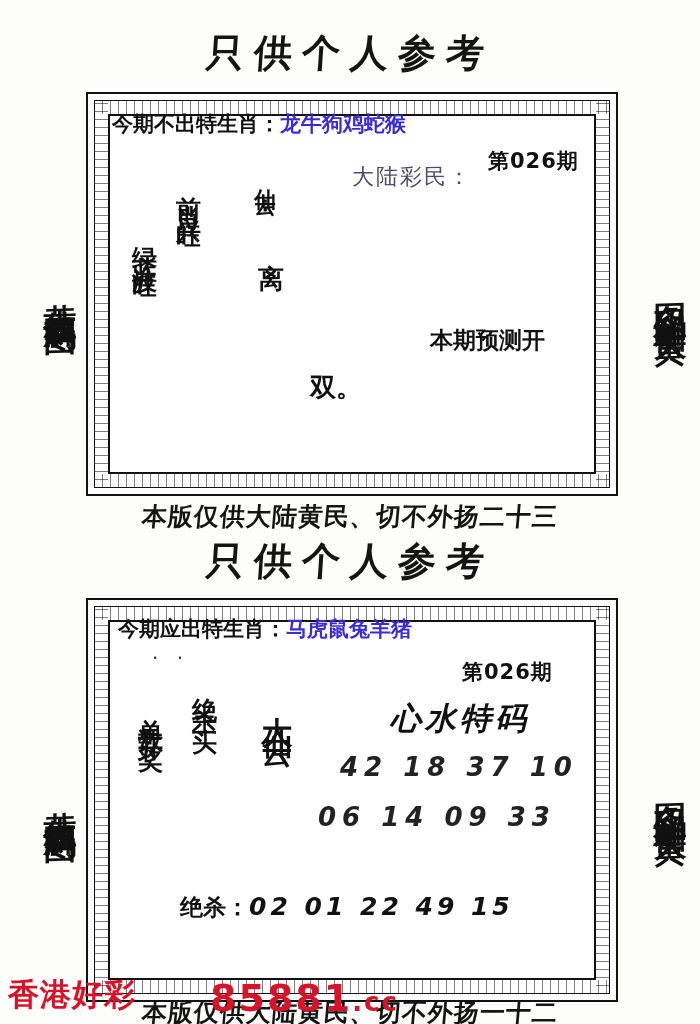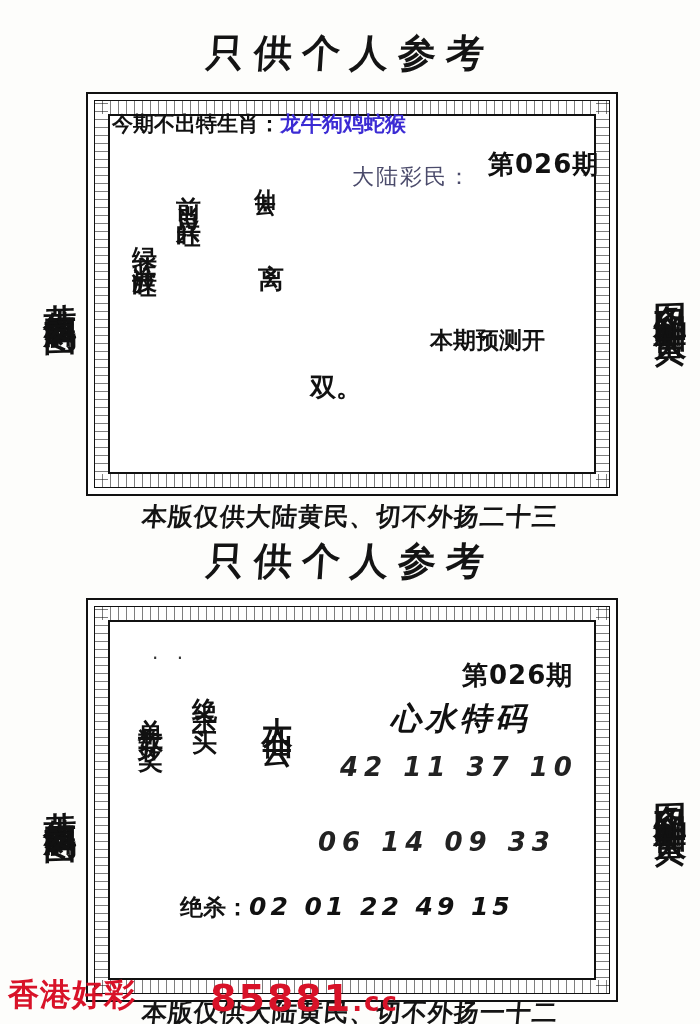--- a/index.html
+++ b/index.html
@@ -83,21 +83,21 @@
     font-weight:bold;
     color:#111;
     white-space:nowrap;
   }
   .zodiac{
     color:#3b2bd4;
     font-weight:bold;
   }
   .issue{
     position:absolute;
-    font-size:26px;
+    font-size:21px;
     font-weight:bold;
     color:#111;
     letter-spacing:1px;
   }
   .mainland{
     position:absolute;
     font-size:22px;
     color:#4b4b6b;
     letter-spacing:2px;
   }
@@ -209,31 +209,34 @@
     <div class="banner" style="position:absolute;left:0;top:6px;width:700px;">只供个人参考</div>
 
     <div class="side-title" style="left:22px;top:78px;height:380px;">黄大仙解码图</div>
     <div class="side-title right" style="left:632px;top:100px;height:330px;">图码解仙大黄</div>
 
     <div class="frame-outer" style="left:86px;top:68px;width:528px;height:400px;">
       <div class="frame-wave"></div>
       <div class="frame-inner"></div>
     </div>
 
+    <div class="row-top" style="left:118px;top:85px;">
+      <span>今期应出特生肖：</span><span class="zodiac">马虎鼠兔羊猪</span>
+    </div>
 
     <div class="dots" style="left:152px;top:116px;">· ·</div>
     <div class="issue" style="left:462px;top:128px;">第026期</div>
 
     <div class="vert" style="left:130px;top:168px;height:260px;">单数开奖</div>
     <div class="vert" style="left:184px;top:148px;height:260px;">绝杀二头</div>
     <div class="vert" style="left:252px;top:162px;height:190px;font-size:31px;letter-spacing:12px;">大仙云</div>
 
     <div class="big-title" style="left:390px;top:168px;font-style:italic;">心水特码</div>
-    <div class="numbers" style="left:340px;top:222px;">42  11  37  10</div>
-    <div class="numbers" style="left:318px;top:272px;margin-top:25px;">06  14  09  33</div>
+    <div class="numbers" style="left:340px;top:222px;">42  18  37  10</div>
+    <div class="numbers" style="left:318px;top:272px;">06  14  09  33</div>
 
     <div class="kill-row" style="left:180px;top:362px;">
       <span>绝杀：</span><span class="knums">02 01 22 49 15</span>
     </div>
 
     <div class="footer-note" style="left:0;top:466px;">本版仅供大陆黄民、切不外扬一十二</div>
   </div>
 
   <div class="watermark">
     <span class="wm-left">香港好彩</span>

